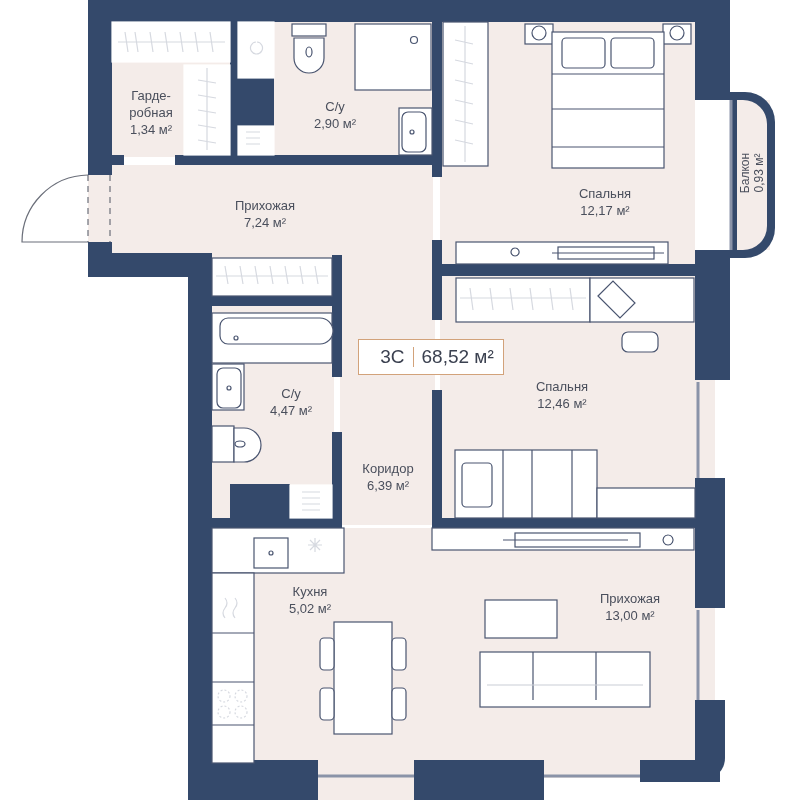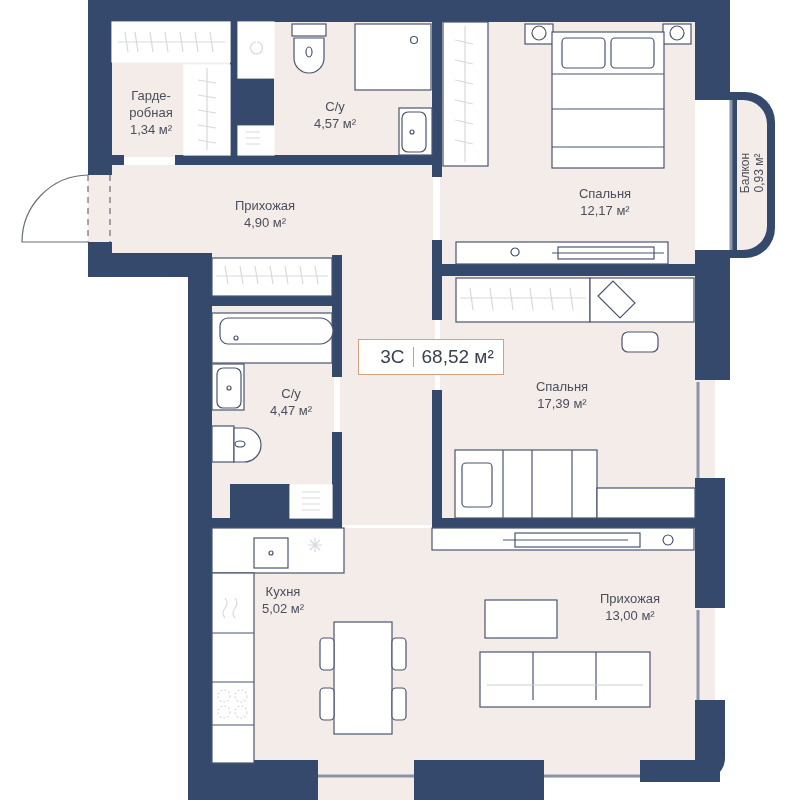--- a/index.html
+++ b/index.html
@@ -179,43 +179,47 @@
     </g>
   </svg>
 
   <div class="label" style="left:118px;top:87px;width:66px;">
     <span>Гарде-</span>
     <span>робная</span>
     <span>1,34 м²</span>
   </div>
   <div class="label" style="left:300px;top:98px;width:70px;">
     <span>С/у</span>
-    <span>4,57 м²</span>
+    <span>2,90 м²</span>
   </div>
   <div class="label" style="left:220px;top:197px;width:90px;">
     <span>Прихожая</span>
-    <span>4,90 м²</span>
+    <span>7,24 м²</span>
   </div>
   <div class="label" style="left:560px;top:185px;width:90px;">
     <span>Спальня</span>
     <span>12,17 м²</span>
   </div>
   <div class="balcony-label" style="left:738px;top:208px;width:70px;">
     <span style="display:block">Балкон</span>
     <span style="display:block">0,93 м²</span>
   </div>
   <div class="label" style="left:256px;top:385px;width:70px;">
     <span>С/у</span>
     <span>4,47 м²</span>
   </div>
   <div class="label" style="left:517px;top:378px;width:90px;">
     <span>Спальня</span>
-    <span>17,39 м²</span>
-  </div>
-  <div class="label" style="left:248px;top:583px;width:70px;">
+    <span>12,46 м²</span>
+  </div>
+  <div class="label" style="left:343px;top:460px;width:90px;">
+    <span>Коридор</span>
+    <span>6,39 м²</span>
+  </div>
+  <div class="label" style="left:275px;top:583px;width:70px;">
     <span>Кухня</span>
     <span>5,02 м²</span>
   </div>
   <div class="label" style="left:585px;top:590px;width:90px;">
     <span>Прихожая</span>
     <span>13,00 м²</span>
   </div>
 
   <div class="badge">
     <span>3С</span>

